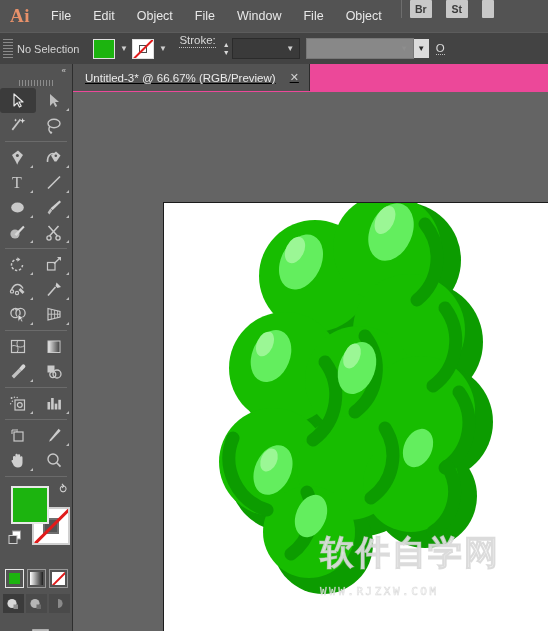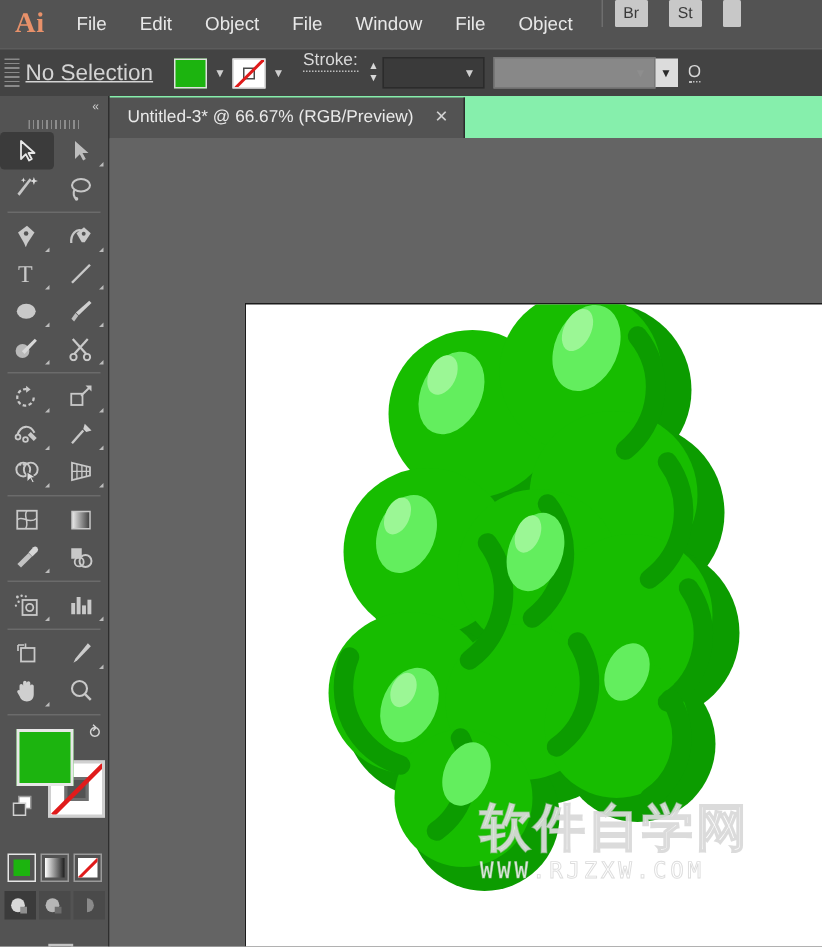--- a/index.html
+++ b/index.html
@@ -22,35 +22,35 @@
     font-family:"Liberation Serif","DejaVu Serif",serif;
   }
   .menu-item{
     color:#e8e8e8;font-size:12.5px;padding:0 11px;height:32px;
     display:flex;align-items:center;cursor:default;white-space:nowrap;
   }
   .menu-sep{width:1px;height:18px;background:#6e6e6e;margin:0 8px;}
   .topbtn{
     width:22px;height:18px;background:#c8c8c8;color:#3a3a3a;
     display:flex;align-items:center;justify-content:center;
-    font-size:10.5px;font-weight:normal;margin-right:14px;border-radius:1px;
+    font-size:10.5px;font-weight:bold;margin-right:14px;border-radius:1px;
   }
   .topbtn.cut{width:12px;margin-right:0;}
 
   
   .controlbar{
     position:absolute;left:0;top:32px;width:548px;height:31px;
     background:#434343;border-top:1px solid #5c5c5c;border-bottom:1px solid #2e2e2e;
     display:flex;align-items:center;
   }
   .grip{
     width:10px;height:20px;margin:0 4px 0 3px;
     background:repeating-linear-gradient(to bottom,#8a8a8a 0 1px,transparent 1px 3px);
   }
-  .nosel{color:#d4d4d4;font-size:15px;margin-right:14px;white-space:nowrap;text-decoration:underline;}
+  .nosel{color:#d4d4d4;font-size:11px;margin-right:14px;white-space:nowrap;}
   .fillsw{
     width:20px;height:18px;border:1.5px solid #e0e0e0;background:#1cb40f;
   }
   .strokesw{
     width:20px;height:18px;border:1.5px solid #e0e0e0;background:#ffffff;
     position:relative;overflow:hidden;
   }
   .strokesw .inner{
     position:absolute;left:6px;top:5px;width:8px;height:8px;
     border:1.5px solid #4a4a4a;background:#fff;box-sizing:border-box;
@@ -88,21 +88,21 @@
     justify-content:center;color:#2a2a2a;font-size:8px;
   }
   .opacity-lbl{
     color:#d9d9d9;font-size:11.5px;margin-left:7px;
     border-bottom:1px dotted #bdbdbd;white-space:nowrap;overflow:hidden;
   }
 
   
   .tabbar{
     position:absolute;left:72px;top:64px;width:476px;height:28px;
-    background:#86efac;border-bottom:1px solid #2b2b2b;display:flex;align-items:center;
+    background:#ec4899;border-bottom:1px solid #2b2b2b;display:flex;align-items:flex-start;text-decoration:underline;
   }
   .tab{
     height:27px;background:#535353;display:flex;align-items:center;
     padding:0 10px 0 13px;gap:14px;border-right:1px solid #2b2b2b;
   }
   .tab .title{color:#eaeaea;font-size:11.5px;white-space:nowrap;}
   .tab .close{color:#d2d2d2;font-size:11px;line-height:1;}
 
   
   .toolpanel{
@@ -193,22 +193,22 @@
   .wm{
     position:absolute;left:247px;top:443px;width:200px;
     pointer-events:none;user-select:none;
   }
   .wm .cn{
     font-family:"DejaVu Sans",sans-serif;font-size:34px;font-weight:bold;
     color:rgba(255,255,255,.88);letter-spacing:2px;line-height:1;
     -webkit-text-stroke:1px rgba(190,190,190,.55);
   }
   .wm .en{
-    font-family:"DejaVu Sans Mono",monospace;font-size:15px;letter-spacing:2.5px;
-    color:rgba(255,255,255,.85);margin-top:2px;
+    font-family:"DejaVu Sans Mono",monospace;font-size:11px;letter-spacing:2.5px;
+    color:rgba(255,255,255,.85);margin-top:16px;
     -webkit-text-stroke:.6px rgba(185,185,185,.5);
   }
 </style>
 </head>
 <body>
 
 <div class="app">
 
   <div class="menubar">
     <div class="ai-logo">Ai</div>

